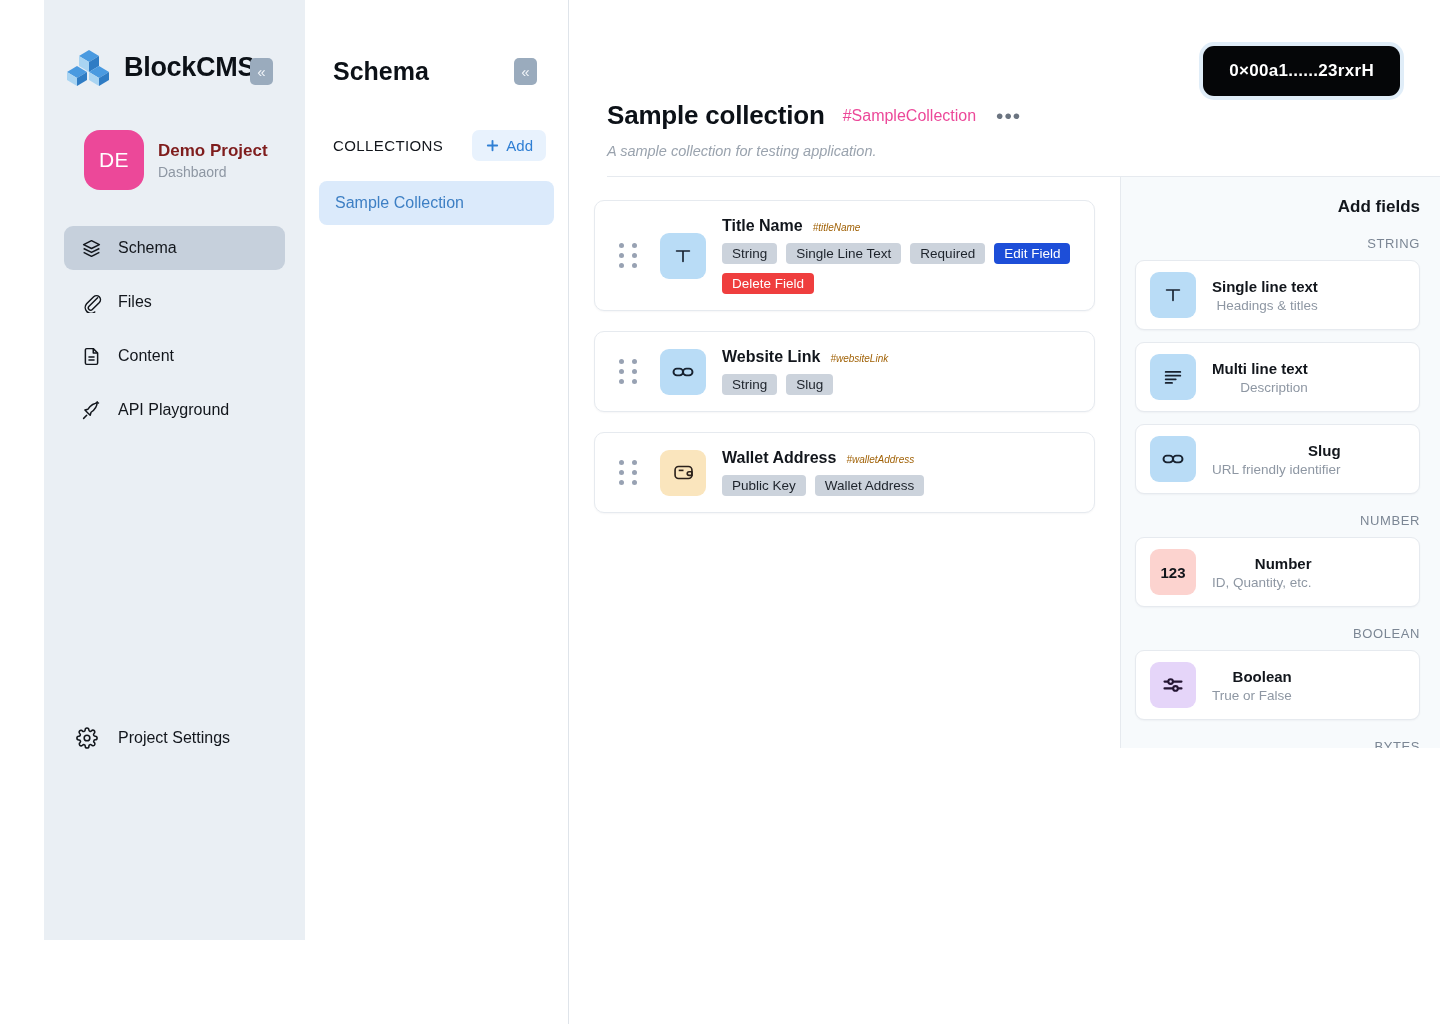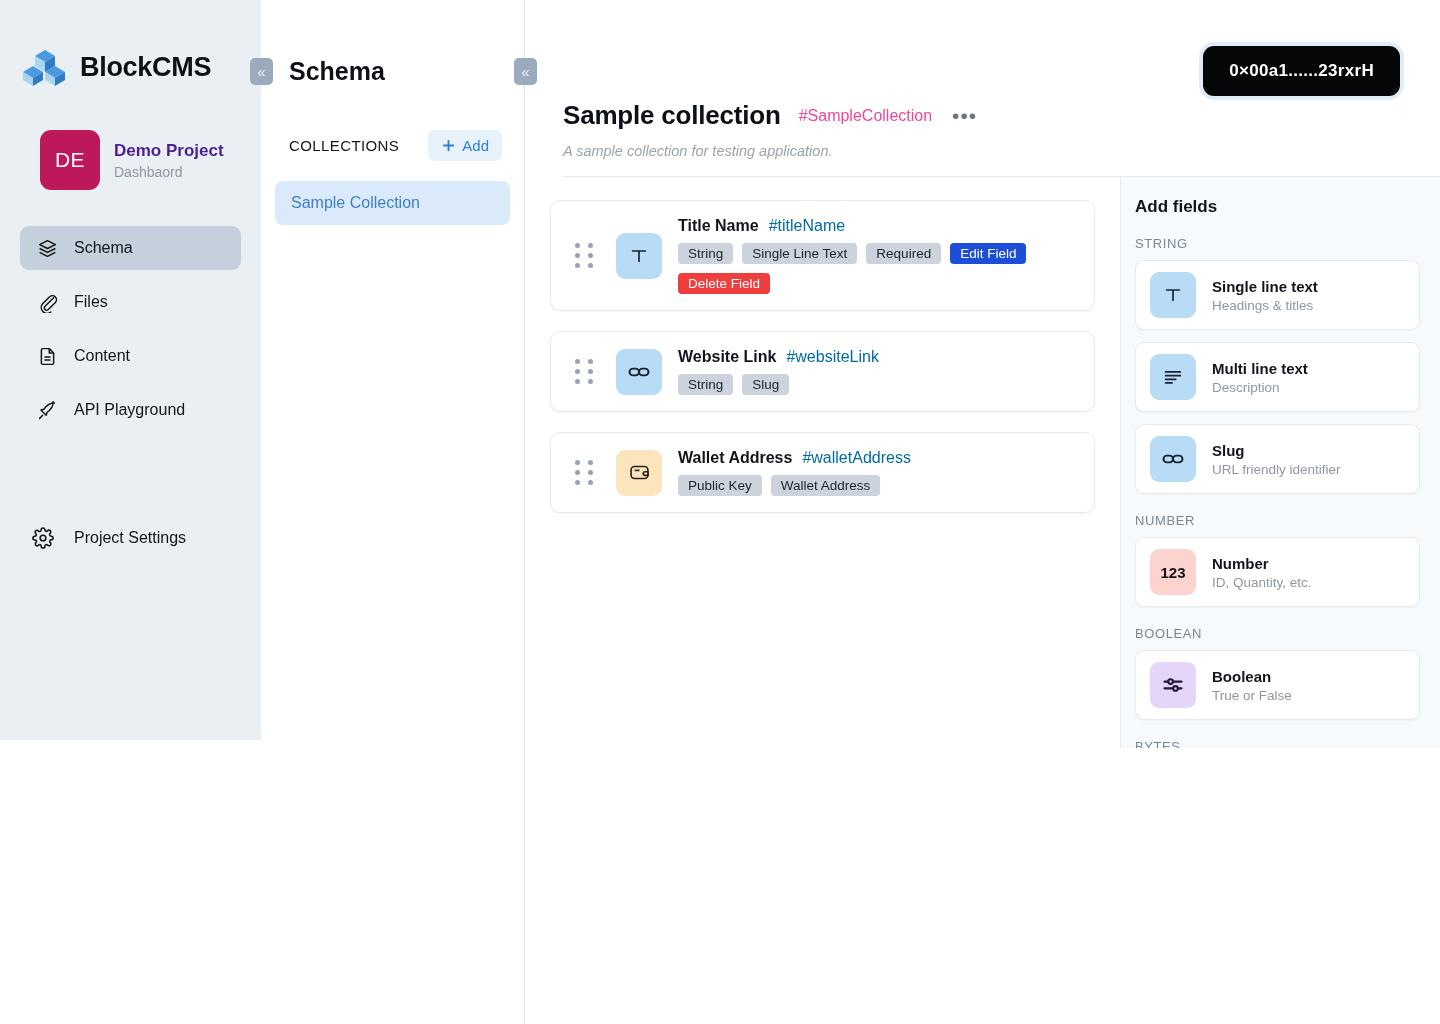--- a/index.html
+++ b/index.html
@@ -6,37 +6,38 @@
   html, body {
     width: 1440px; height: 1024px;
     font-family: "Liberation Sans", sans-serif;
     background: #ffffff;
     overflow: hidden;
   }
   .app { display: flex; width: 1440px; height: 1024px; position: relative; }
 
   
   .sidebar {
-    width: 261px; height: 740px; flex: 0 0 261px;
+    width: 261px; height: 940px; flex: 0 0 261px;
     background: #eaeff4;
     display: flex; flex-direction: column;
     position: relative;
+    margin-left: 44px;
   }
   .brand { display: flex; align-items: center; gap: 12px; padding: 44px 0 0 22px; }
   .brand-logo { width: 46px; height: 46px; flex: 0 0 46px; }
   .brand-name { font-size: 27px; font-weight: bold; color: #0c1117; letter-spacing: -0.3px; }
 
   .project-card { display: flex; align-items: center; gap: 14px; padding: 0 0 0 40px; margin-top: 40px; }
   .project-avatar {
-    width: 60px; height: 60px; border-radius: 11px; background: #be185d;
+    width: 60px; height: 60px; border-radius: 16px; background: #ec4899;
     color: #fff; font-size: 21px; letter-spacing: 0.5px;
     display: flex; align-items: center; justify-content: center; flex: 0 0 60px;
   }
   .project-meta { display: flex; flex-direction: column; gap: 3px; }
-  .project-title { font-size: 17px; font-weight: bold; color: #4c1d95; }
+  .project-title { font-size: 17px; font-weight: bold; color: #7f1d1d; }
   .project-sub { font-size: 14px; color: #8e97a3; }
 
   .nav { margin-top: 36px; padding: 0 20px; display: flex; flex-direction: column; gap: 10px; }
   .nav-item {
     display: flex; align-items: center; gap: 16px;
     height: 44px; padding: 0 16px; border-radius: 9px;
     color: #12161c; font-size: 16px; cursor: pointer;
   }
   .nav-item.active { background: #c6d0dc; }
   .nav-ico { width: 22px; height: 22px; flex: 0 0 22px; display: flex; align-items: center; justify-content: center; }
@@ -107,31 +108,32 @@
   .drag-handle i { width: 5px; height: 5px; border-radius: 50%; background: #98a2b3; display: block; }
   .field-ico {
     width: 46px; height: 46px; border-radius: 9px; flex: 0 0 46px;
     display: flex; align-items: center; justify-content: center;
   }
   .ico-blue { background: #b9dcf6; }
   .ico-amber { background: #fae5bd; }
   .field-main { display: flex; flex-direction: column; gap: 8px; }
   .field-name-row { display: flex; align-items: baseline; gap: 10px; }
   .field-name { font-size: 16px; font-weight: bold; color: #12161c; }
-  .field-slug { font-size: 16px; color: #0369a1; }
+  .field-slug { font-size: 10px; color: #a16207; font-style: italic; }
   .tags { display: flex; align-items: center; gap: 9px; flex-wrap: wrap; }
   .tag { font-size: 13.5px; padding: 3px 10px; border-radius: 4px; background: #ccd3dc; color: #1d232b; }
   .tag.edit { background: #1d4ed8; color: #fff; cursor: pointer; }
   .tag.delete { background: #ef3e3e; color: #fff; cursor: pointer; }
 
   
   .addfields {
     width: 320px; flex: 0 0 320px; background: #f7fafc;
     border-left: 1px solid #e6eaef; padding: 20px 20px 0 14px;
     overflow: hidden;
+    text-align: right;
   }
   .af-title { font-size: 17px; font-weight: bold; color: #12161c; padding-left: 0; }
   .af-group { font-size: 13px; color: #7b8694; letter-spacing: 0.6px; margin: 19px 0 9px 0; }
   .af-card {
     background: #fff; border: 1px solid #e6eaef; border-radius: 9px;
     box-shadow: 0 1px 2px rgba(16,24,40,0.04);
     display: flex; align-items: center; gap: 16px; padding: 11px 14px;
     margin-bottom: 12px; cursor: pointer;
   }
   .af-ico { width: 46px; height: 46px; border-radius: 9px; flex: 0 0 46px; display: flex; align-items: center; justify-content: center; }

